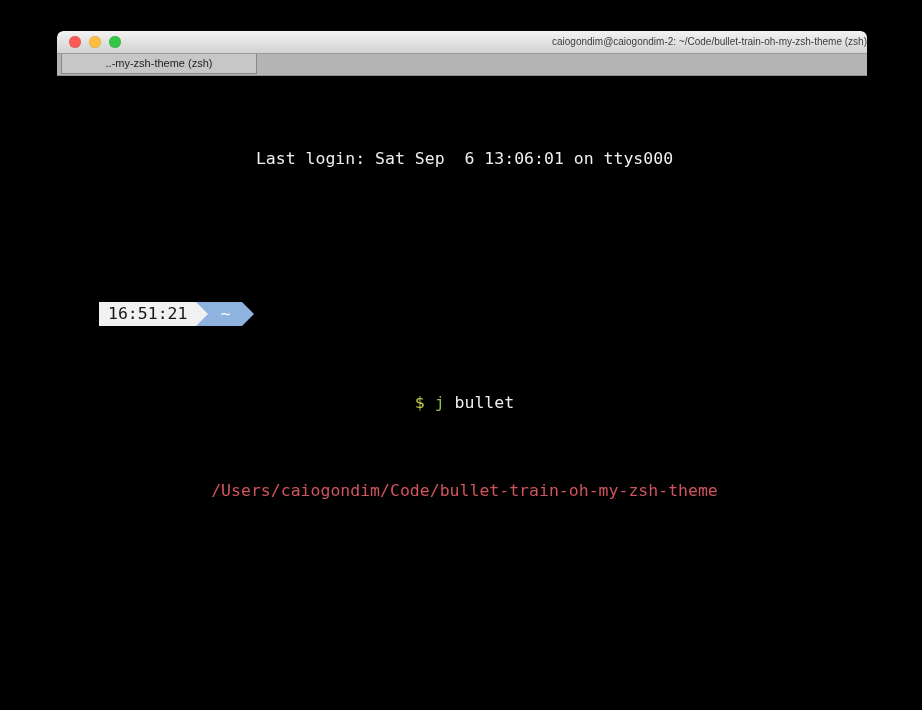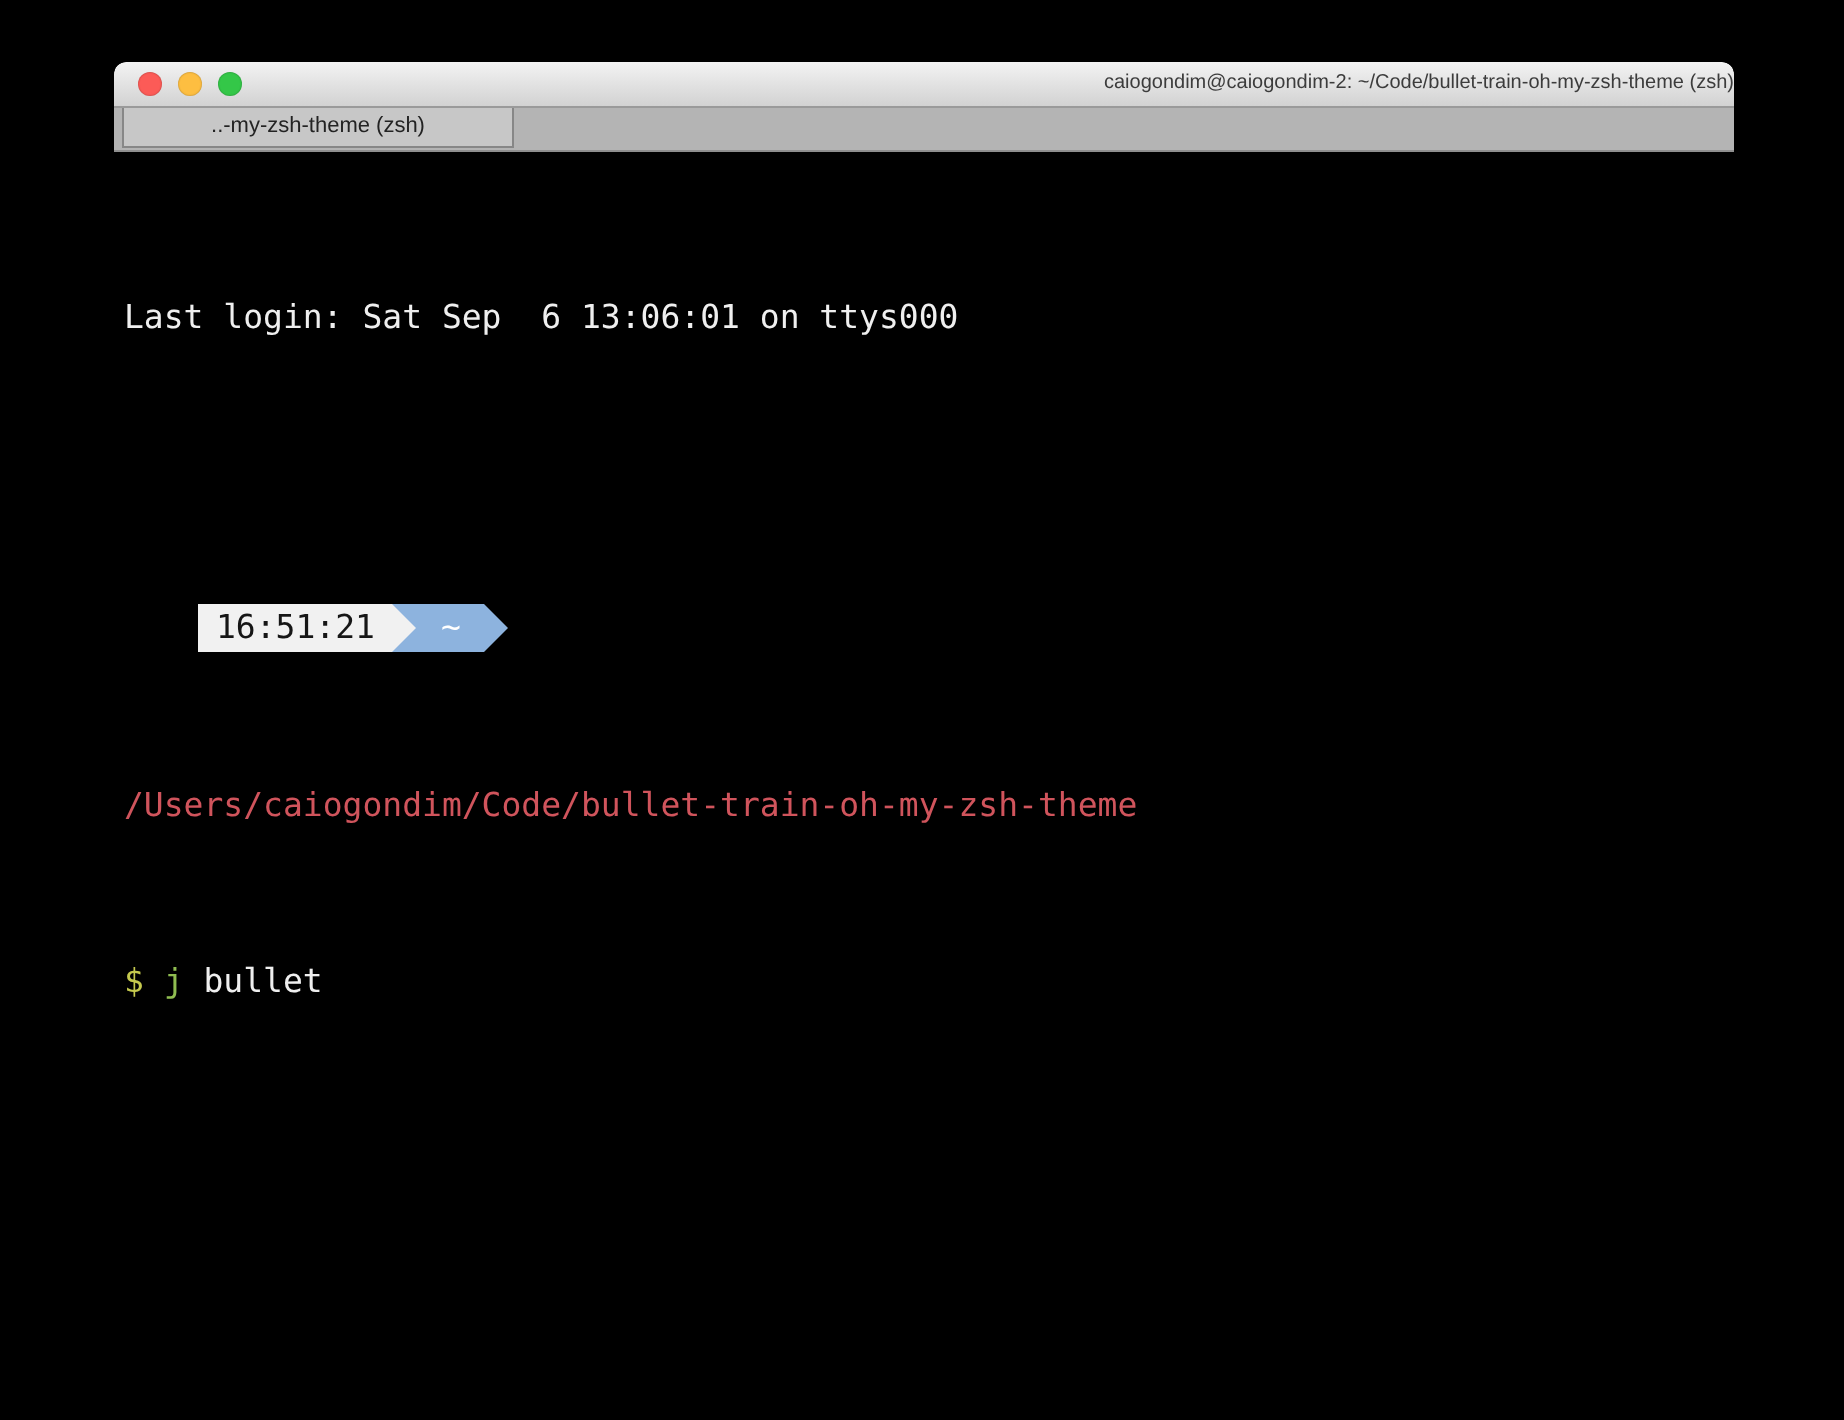--- a/index.html
+++ b/index.html
@@ -47,21 +47,21 @@
     font-family:"Liberation Sans", sans-serif;
     font-size:11px;line-height:18px;text-align:center;color:#232323;
     white-space:nowrap;overflow:hidden;
   }
   .screen{
     padding:6px 0 0 5px;
     font-size:16.5px;line-height:22px;
     color:var(--fg);
     white-space:pre;
   }
-  .line{height:22px;}
+  .line{height:22px;text-align:center;}
   .blank{height:22px;}
   .red{color:var(--red);}
   .yellow{color:var(--yellow);}
   .green{color:var(--green);}
   .fg{color:var(--fg);}
   
   .prompt{display:flex;height:24px;line-height:24px;align-items:stretch;margin:0;padding-left:37px;}
   .seg{padding:0 9px;font-size:16.5px;}
   .seg-time{background:var(--segwhite);color:#161616;}
   .seg-path{background:var(--blue);color:#fff;padding:0 12px;}
@@ -97,23 +97,23 @@
     <div class="line">Last login: Sat Sep  6 13:06:01 on ttys000</div>
     <div class="blank"></div>
 
     <div class="prompt">
       <div class="seg seg-time">16:51:21</div>
       <div class="arr arr-time-path"></div>
       <div class="seg seg-path">~</div>
       <div class="arr arr-path-end"></div>
     </div>
 
+    <div class="line"><span class="yellow">$</span><span class="green"> j</span><span class="fg"> bullet</span></div>
+
     <div class="line red">/Users/caiogondim/Code/bullet-train-oh-my-zsh-theme</div>
-
-    <div class="line"><span class="yellow">$</span><span class="green"> j</span><span class="fg"> bullet</span></div>
     <div class="blank"></div>
 
 
     
 
     
 
     
 
     

